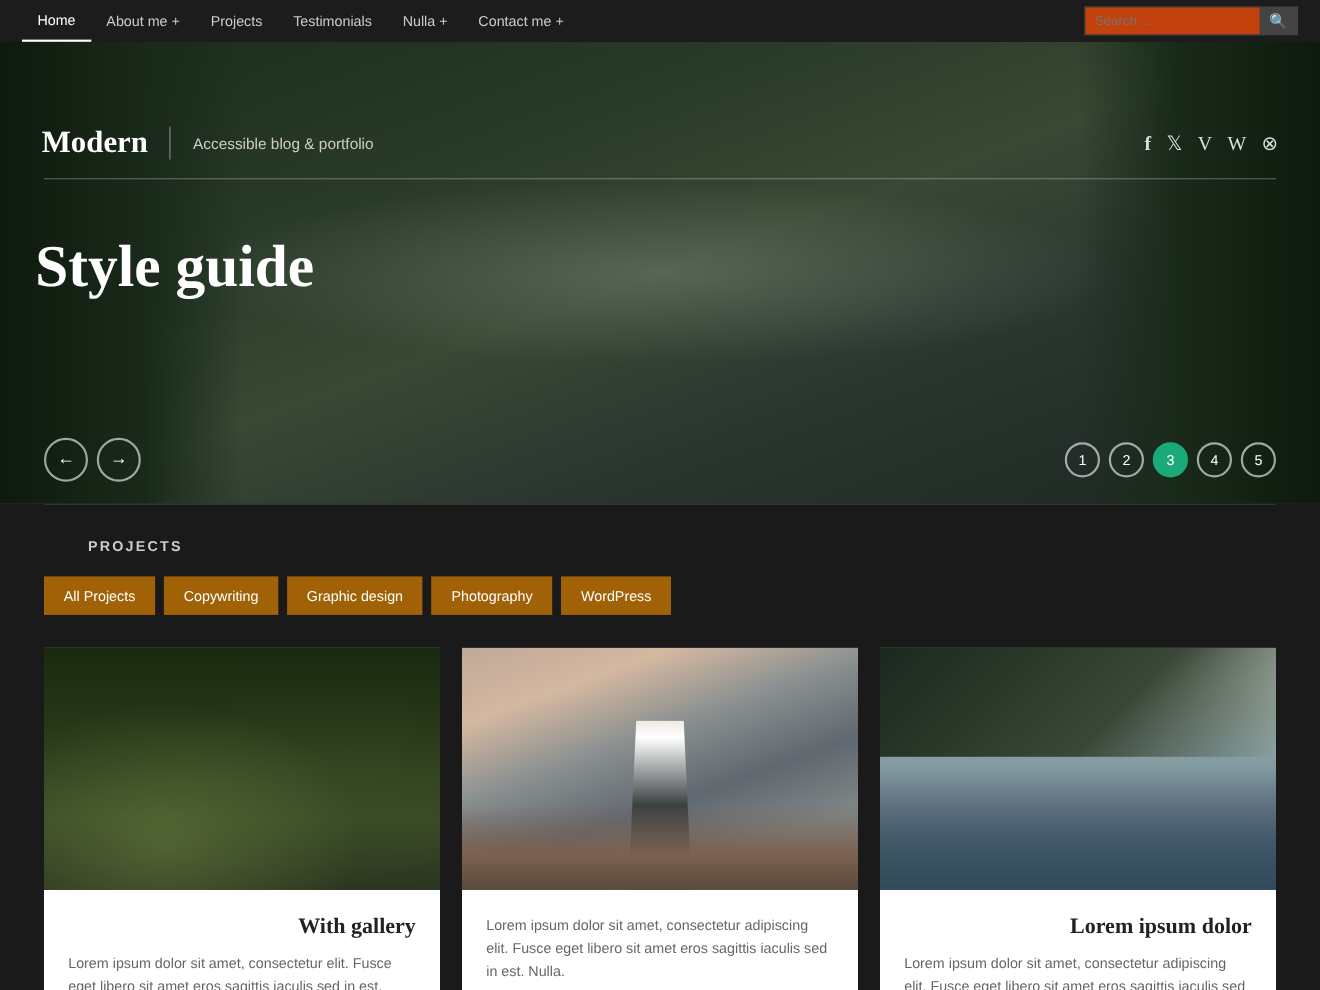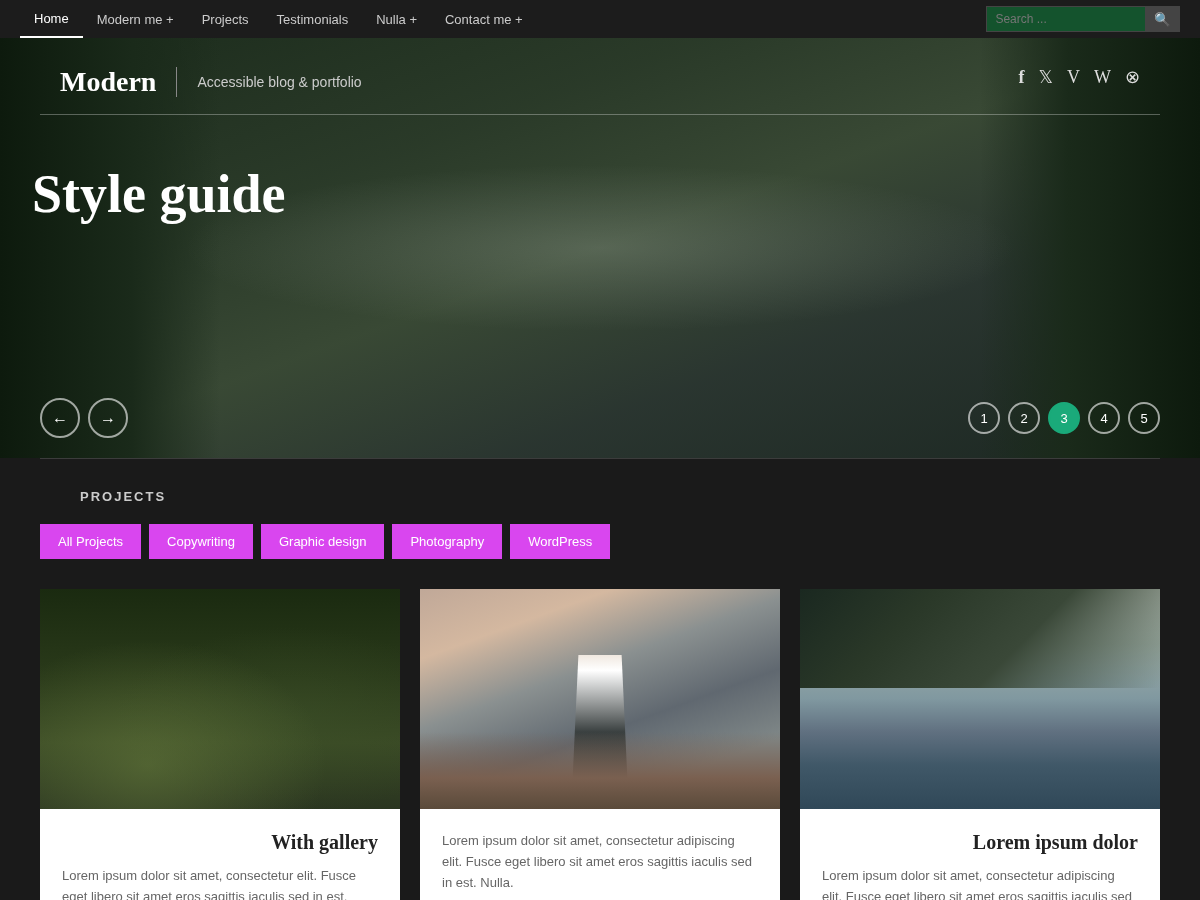--- a/index.html
+++ b/index.html
@@ -27,21 +27,21 @@
       cursor: pointer;
       font-family: Arial, sans-serif;
       text-decoration: none;
     }
     .nav-item.active { color: #fff; border-bottom: 2px solid #fff; }
     .nav-search {
       display: flex;
       align-items: center;
     }
     .nav-search input {
-      background: #14532d;
+      background: #c2410c;
       border: 1px solid #444;
       color: #ccc;
       padding: 4px 8px;
       font-size: 12px;
       outline: none;
       width: 160px;
       height: 26px;
     }
     .nav-search button {
       background: #444;
@@ -97,22 +97,23 @@
       right: 15%;
       height: 40%;
       background: radial-gradient(ellipse, rgba(180,190,180,0.25) 0%, transparent 70%);
     }
 
     .hero-header {
       position: relative;
       z-index: 2;
       display: flex;
       justify-content: space-between;
-      align-items: flex-start;
-      padding: 28px 60px 16px;
+      align-items: center;
+      padding: 28px 38px 16px;
+      margin-top: 48px;
     }
     .hero-brand {
       display: flex;
       align-items: center;
       gap: 16px;
     }
     .hero-brand-name {
       font-size: 28px;
       font-weight: bold;
       color: #fff;
@@ -230,21 +231,21 @@
       flex-wrap: wrap;
       margin-bottom: 30px;
     }
     .filter-btn {
       padding: 10px 18px;
       font-size: 13px;
       font-family: Arial, sans-serif;
       cursor: pointer;
       border: none;
       color: #fff;
-      background: #d946ef;
+      background: #a16207;
     }
 
     
     .cards-grid {
       display: grid;
       grid-template-columns: repeat(3, 1fr);
       gap: 20px;
       padding-bottom: 20px;
     }
     .card {
@@ -333,21 +334,21 @@
       line-height: 1.6;
       font-family: Arial, sans-serif;
     }
   </style>
 </head>
 <body>
 
 <nav>
   <div class="nav-left">
     <a class="nav-item active">Home</a>
-    <a class="nav-item">Modern me +</a>
+    <a class="nav-item">About me +</a>
     <a class="nav-item">Projects</a>
     <a class="nav-item">Testimonials</a>
     <a class="nav-item">Nulla +</a>
     <a class="nav-item">Contact me +</a>
   </div>
   <div class="nav-search">
     <input type="text" placeholder="Search ..." style="">
     <button>
       <span>🔍</span>
     </button>

